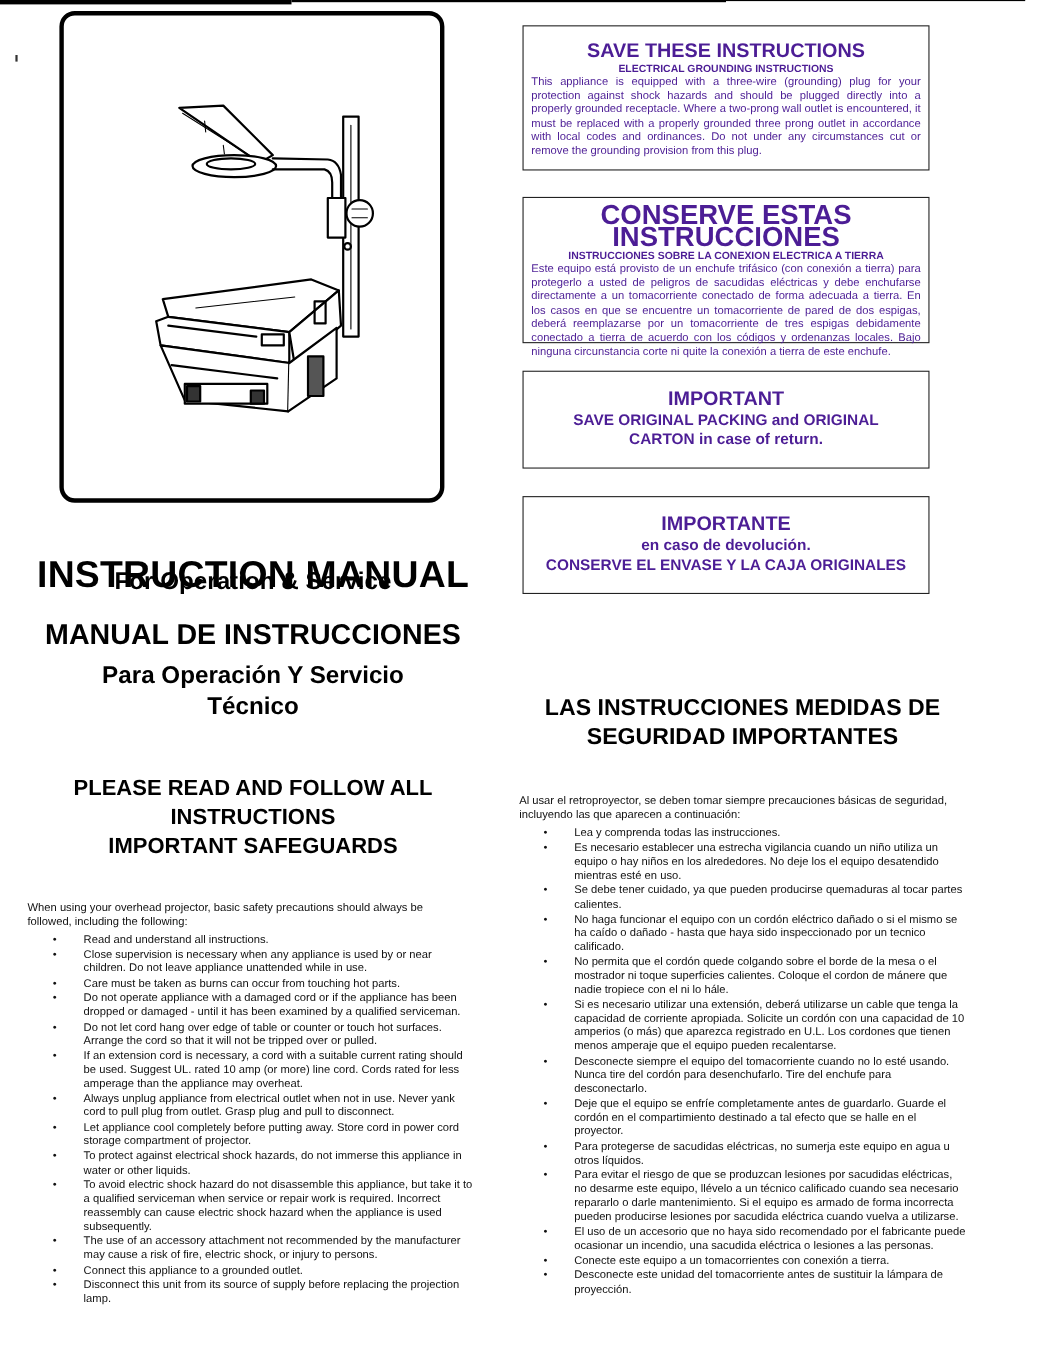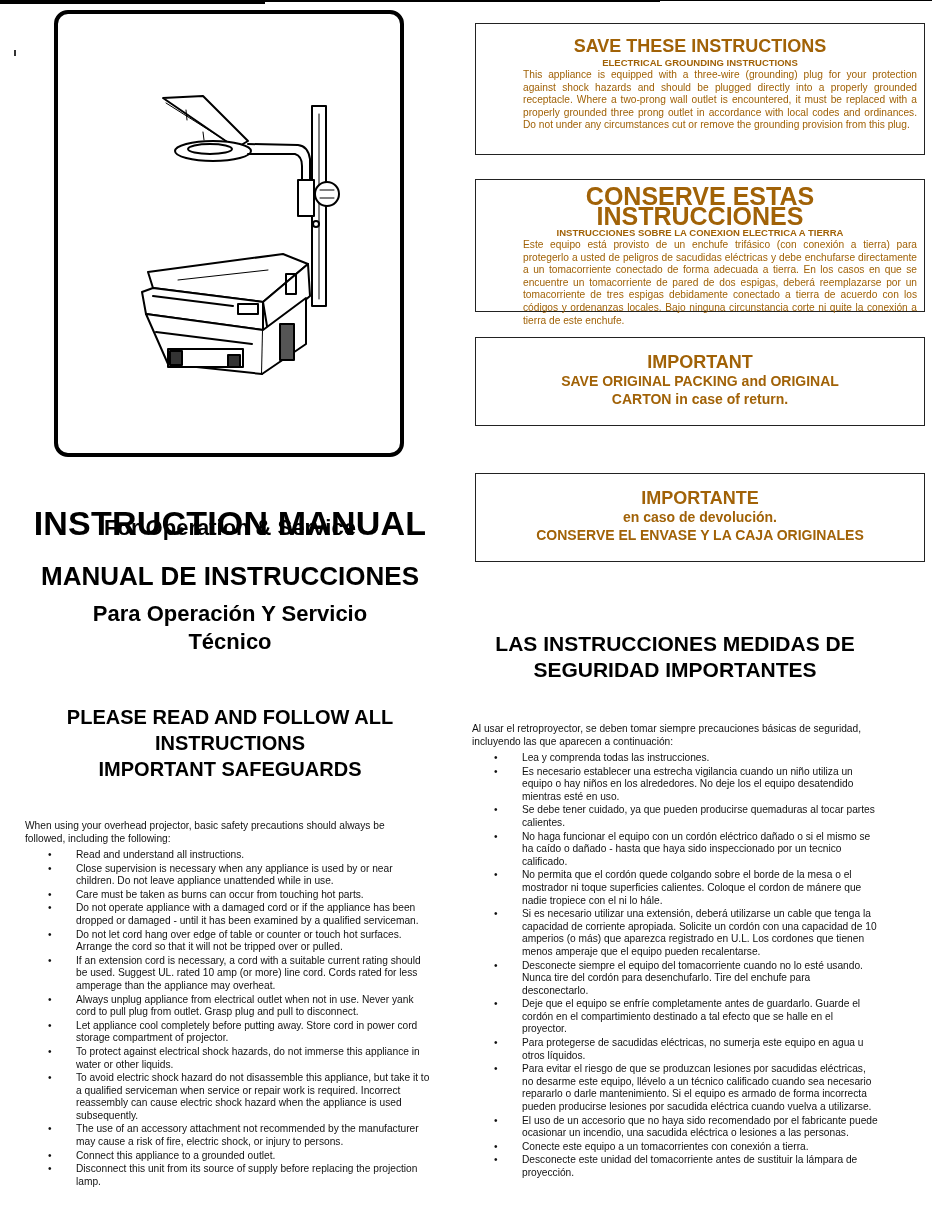--- a/index.html
+++ b/index.html
@@ -34,32 +34,32 @@
   .intro-es { left: 472px; top: 723px; width: 400px; }
 
   ul.safeguards { position: absolute; list-style: none; font-size: 10.2px; line-height: 12.6px; color: #111; }
   .list-en { left: 48px; top: 849px; width: 385px; }
   .list-es { left: 494px; top: 752px; width: 385px; }
   ul.safeguards li { position: relative; padding-left: 28px; margin-bottom: 1px; }
   ul.safeguards li .bullet { position: absolute; left: 0; top: 0; }
 
   
   .notice-box {
-    position: absolute; left: 475px; width: 450px;
-    border: 1.5px solid #222; background: #fff; text-align: center; color: #a16207;
+    position: absolute; left: 475px; width: 370px;
+    border: 1.5px solid #222; background: #fff; text-align: center; color: #4c1d95;
   }
   .box-save { top: 23px; height: 132px; padding: 12px 6px 0 6px; }
   .box-conserve { top: 179px; height: 133px; padding: 6px 6px 0 6px; }
   .box-important { top: 337px; height: 89px; padding: 14px 6px 16px 6px; }
-  .box-importante { top: 473px; height: 89px; padding: 14px 6px 0 6px; }
+  .box-importante { top: 451px; height: 89px; padding: 14px 6px 0 6px; }
 
   .box-title { font-weight: bold; font-size: 18px; line-height: 20px; }
   .box-title-lg { font-size: 25px; }
   .box-sub { font-weight: bold; font-size: 9.5px; line-height: 11px; margin-top: 1px; }
-  .box-body { font-size: 10.2px; line-height: 12.6px; text-align: justify; text-align-last: left; margin-top: 1px; padding: 0 1px; margin-left: 40px; }
+  .box-body { font-size: 10.2px; line-height: 12.6px; text-align: justify; text-align-last: left; margin-top: 1px; padding: 0 1px; }
   .box-line { font-weight: bold; font-size: 14px; line-height: 18px; }
 </style>
 </head>
 <body>
 
 <div class="topline-thick"></div>
 <div class="topline-mid"></div>
 <div class="topline-thin"></div>
 <div class="stray-mark"></div>
 

